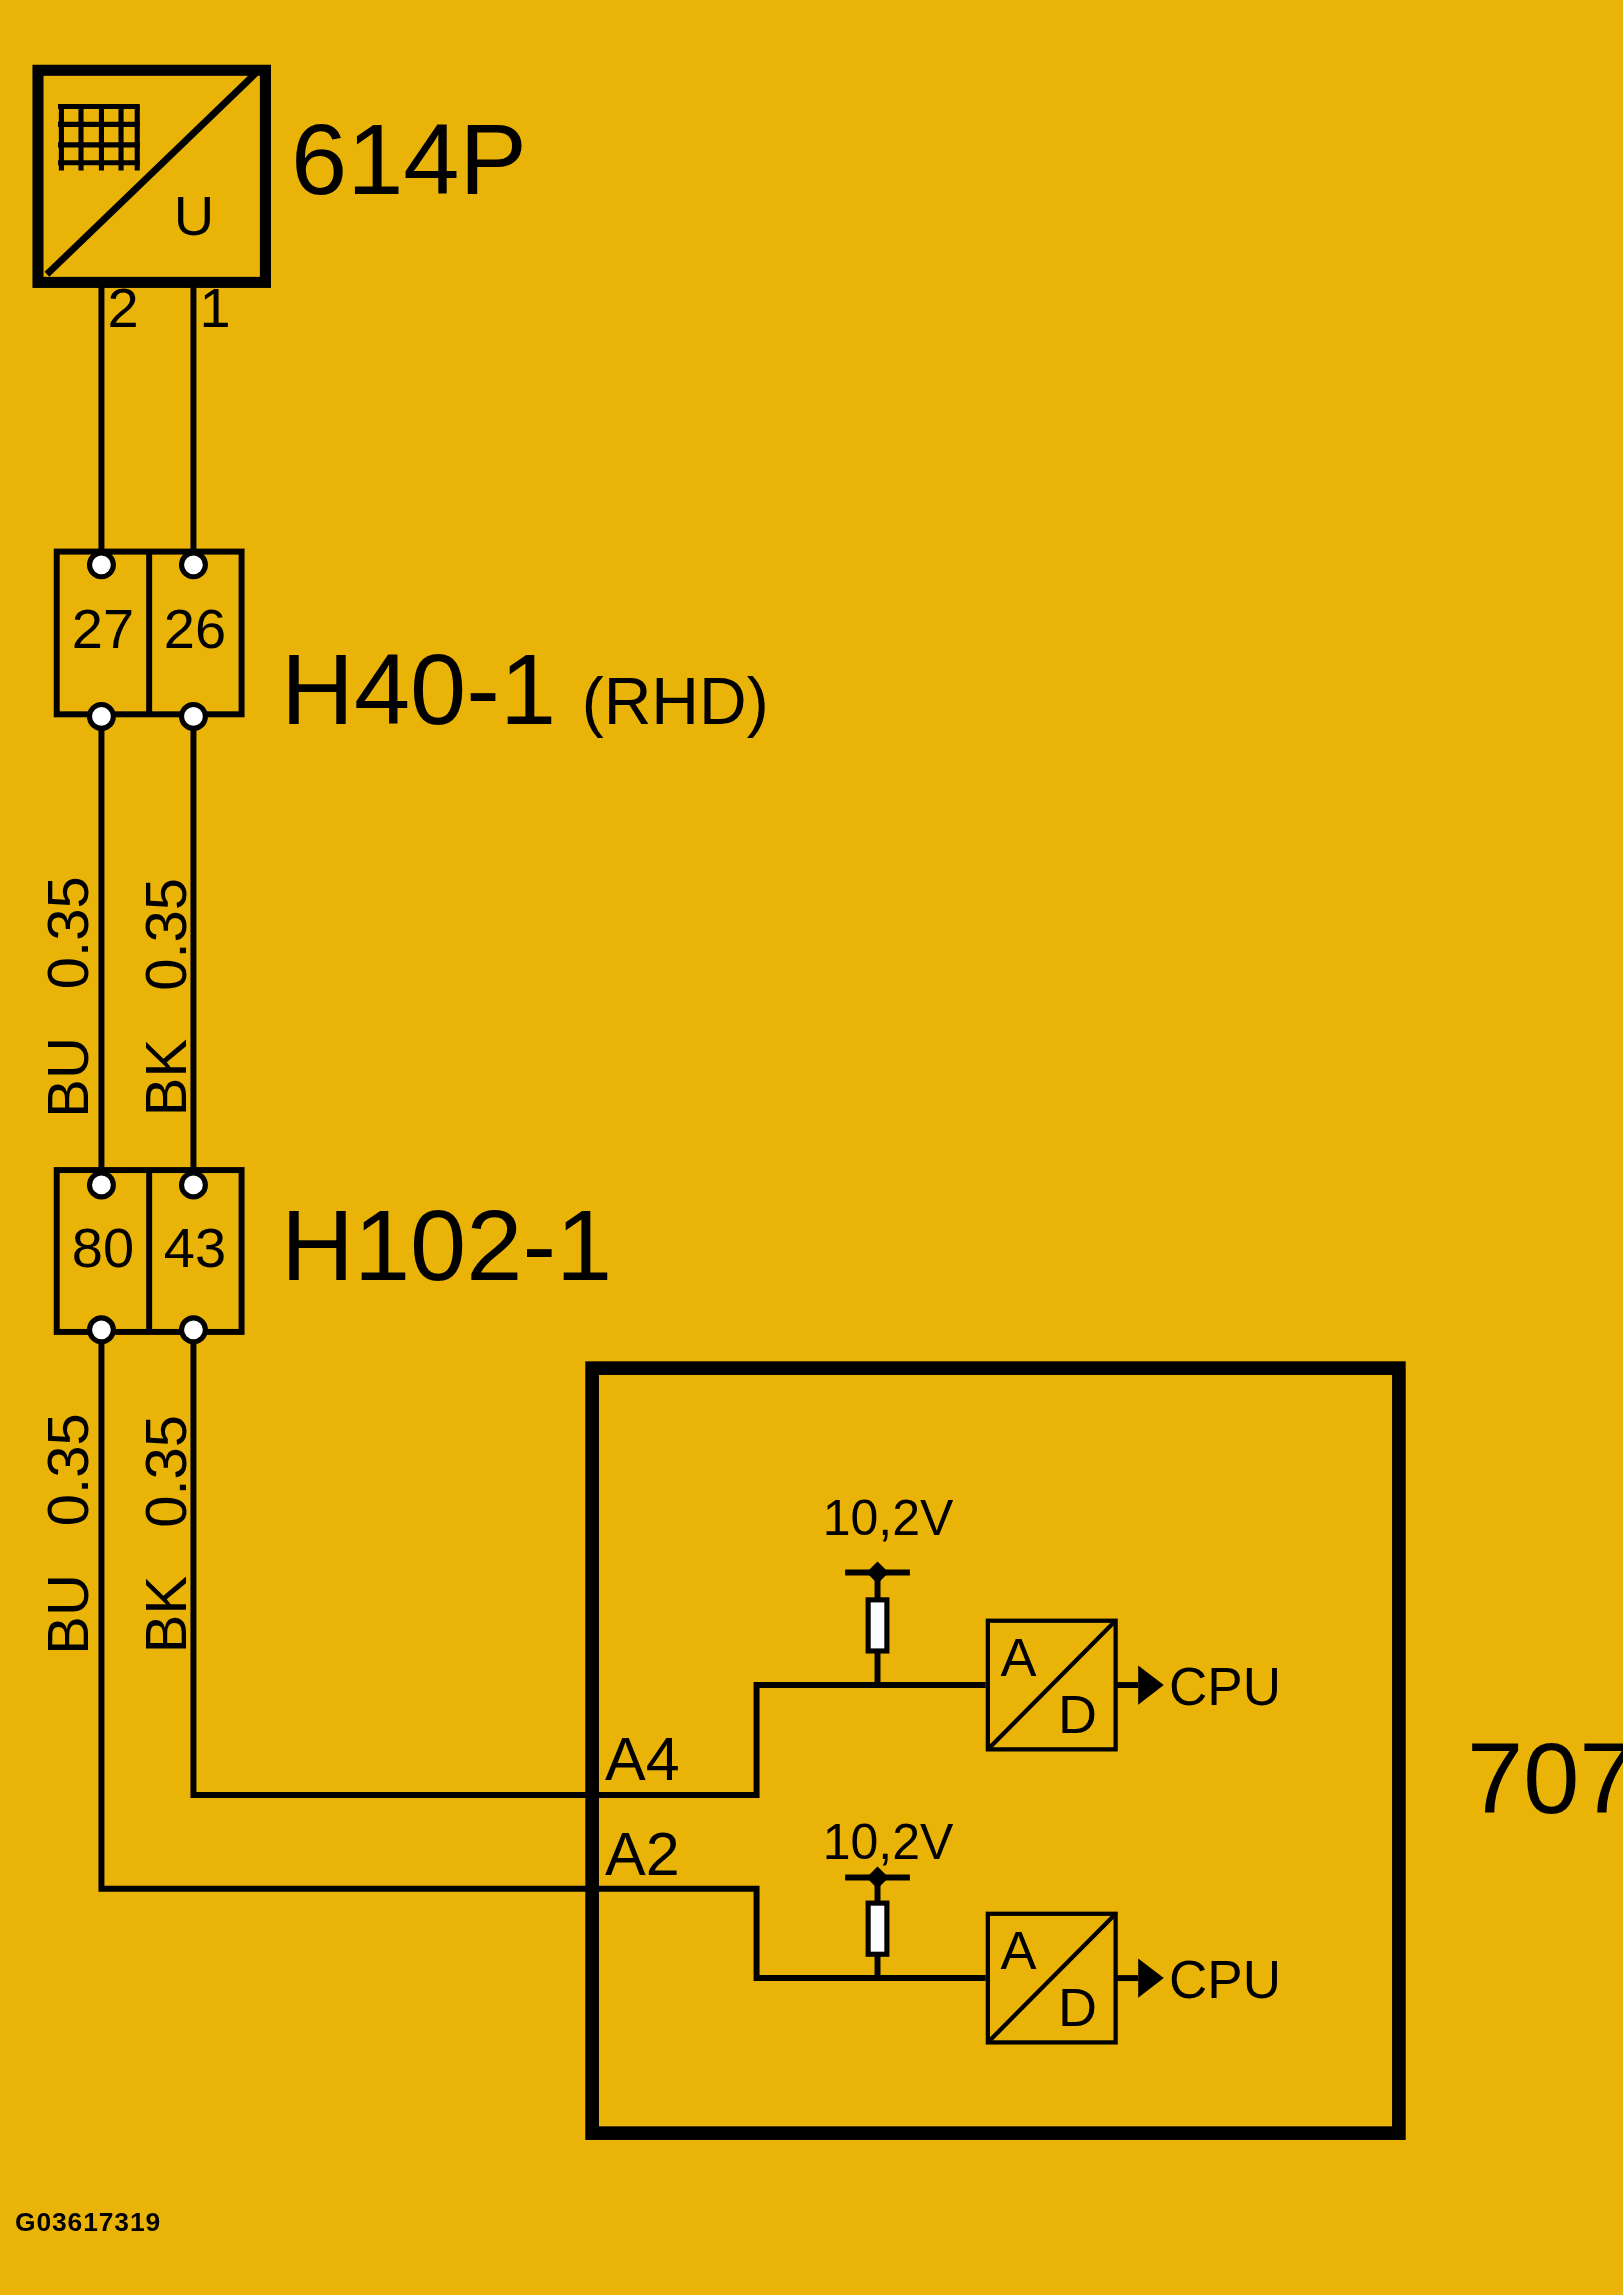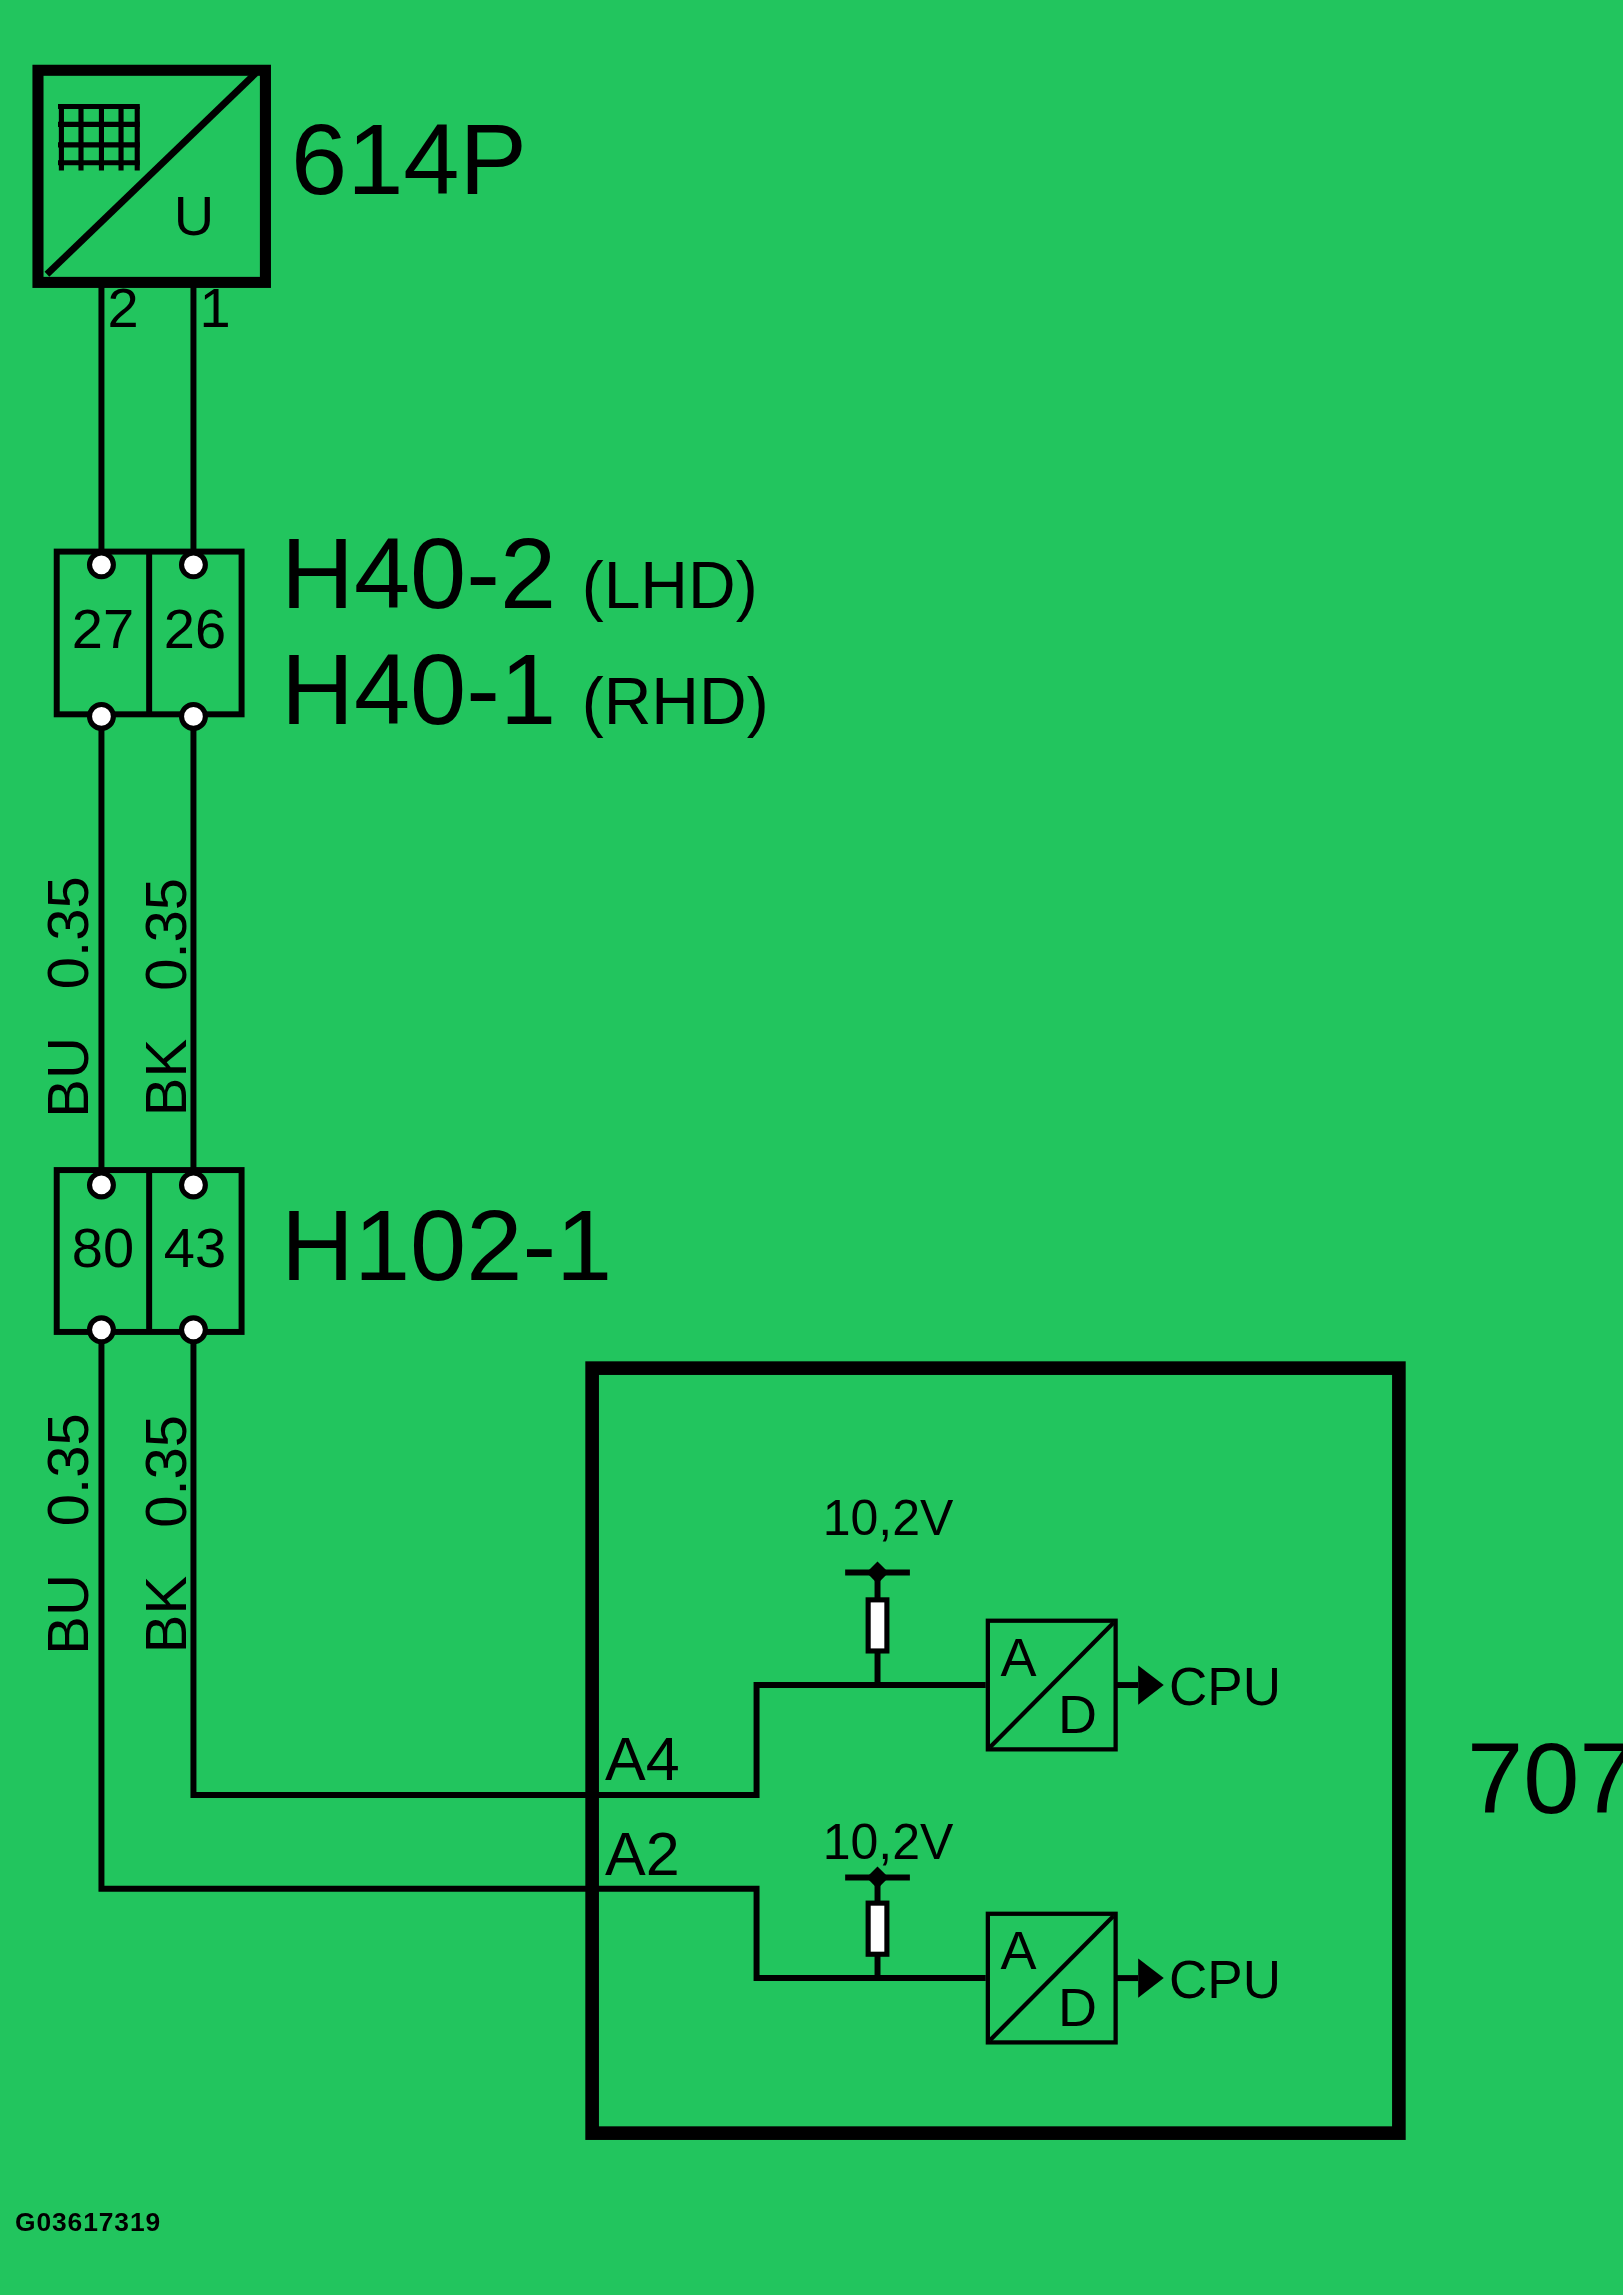--- a/index.html
+++ b/index.html
@@ -1,19 +1,19 @@
 <!DOCTYPE html>
 <html style="font-size:13.6px"><head>
 <meta charset="utf-8">
 <style>
   html,body{margin:0;padding:0;background:#fff;}
   .page{
     position:relative;
     width:1623px;height:2295px;
-    background:#22c55e;
+    background:#eab308;
     font-family:"Liberation Sans", sans-serif;
     overflow:hidden;
     text-decoration:underline;
   }
   .art{position:absolute;left:0;top:0;}
   .lbl{
     position:absolute;
     line-height:1;
     color:#000;
     white-space:nowrap;
@@ -123,24 +123,20 @@
   <div class="lbl big" style="left:291px;top:109px;">614P</div>
 
   <div class="lbl u-letter" style="left:160px;top:188px;">U</div>
 
   <div class="lbl digit pin-num" style="left:89px;top:280px;">2</div>
   <div class="lbl digit pin-num" style="left:181px;top:280px;">1</div>
 
   <div class="lbl digit cell-num" style="left:57px;top:601px;">27</div>
   <div class="lbl digit cell-num" style="left:149px;top:601px;text-align:center;">26</div>
 
-  <div class="lbl row" style="left:281px;top:523px;">
-    <span class="big">H40-2</span>
-    <span class="variant">(LHD)</span>
-  </div>
   <div class="lbl row" style="left:281px;top:639px;">
     <span class="big">H40-1</span>
     <span class="variant">(RHD)</span>
   </div>
 
   <div class="wire-label" style="left:68px;top:997px;">
     <span>BU</span>
     <span>0.35</span>
   </div>
   <div class="wire-label" style="left:166px;top:997px;">

